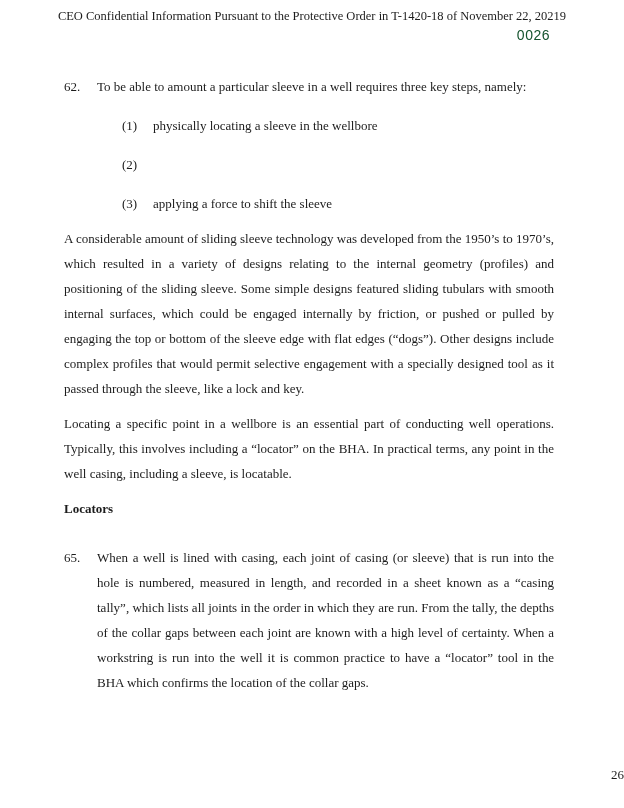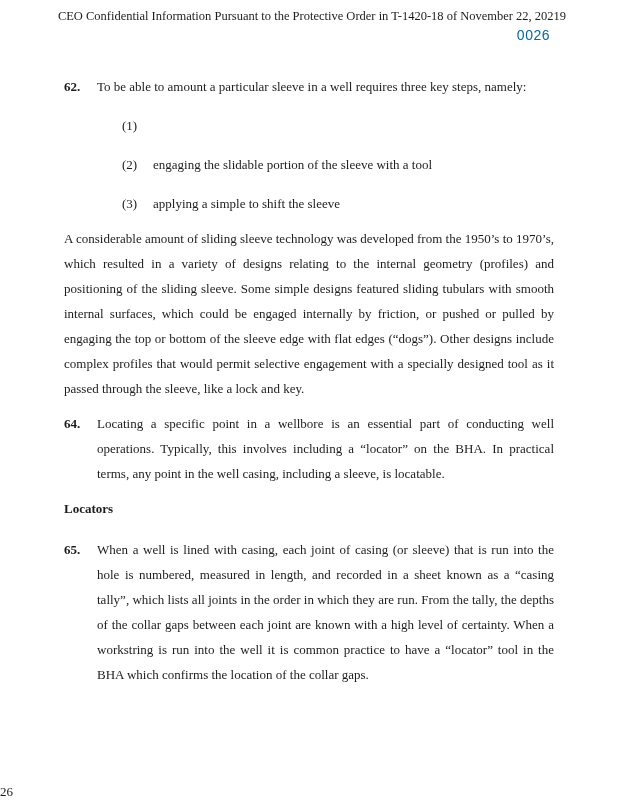--- a/index.html
+++ b/index.html
@@ -24,102 +24,100 @@
     line-height: 16px;
     color: #1c1c1c;
   }
   .bates-stamp {
     text-align: right;
     padding-right: 74px;
     margin-top: 3px;
     font-family: "Liberation Sans", sans-serif;
     font-size: 14px;
     letter-spacing: 0.5px;
-    color: #0369a1;
+    color: #14532d;
   }
   .content {
     margin: 31px 70px 0 64px;
     font-size: 13px;
     line-height: 25px;
   }
   .para {
     display: flex;
     margin: 0 0 10px 0;
   }
   .para-num {
     flex: none;
     width: 33px;
-    font-weight: bold;
   }
   .para-body {
     flex: 1;
     min-width: 0;
   }
   .para-text {
     text-align: justify;
   }
   .subitem {
     display: flex;
     margin-top: 14px;
     padding-left: 25px;
   }
   .subitem-label {
     flex: none;
     width: 31px;
   }
   .section-heading {
     font-weight: bold;
-    margin: 4px 0 16px 0;
+    margin: 4px 0 24px 0;
   }
   .page-footer {
     position: absolute;
     left: 0;
     right: 0;
-    top: 784px;
-    text-align: left;
+    top: 767px;
+    text-align: right;
     font-size: 13px;
   }
 </style>
 </head>
 <body>
 
 <div class="page">
 
   <div class="doc-header">CEO Confidential Information Pursuant to the Protective Order in T-1420-18 of November 22, 20219</div>
 
   <div class="bates-stamp">0026</div>
 
   <div class="content">
 
     <div class="para">
       <span class="para-num">62.</span>
       <div class="para-body">
         <div class="para-text">To be able to amount a particular sleeve in a well requires three key steps, namely:</div>
         <div class="subitem">
           <span class="subitem-label">(1)</span>
+          <span>physically locating a sleeve in the wellbore</span>
         </div>
         <div class="subitem">
           <span class="subitem-label">(2)</span>
-          <span>engaging the slidable portion of the sleeve with a tool</span>
         </div>
         <div class="subitem">
           <span class="subitem-label">(3)</span>
-          <span>applying a simple to shift the sleeve</span>
+          <span>applying a force to shift the sleeve</span>
         </div>
       </div>
     </div>
 
     <div class="para">
       <div class="para-body">
         <div class="para-text">A considerable amount of sliding sleeve technology was developed from the 1950’s to 1970’s, which resulted in a variety of designs relating to the internal geometry (profiles) and positioning of the sliding sleeve.  Some simple designs featured sliding tubulars with smooth internal surfaces, which could be engaged internally by friction, or pushed or pulled by engaging the top or bottom of the sleeve edge with flat edges (“dogs”).  Other designs include complex profiles that would permit selective engagement with a specially designed tool as it passed through the sleeve, like a lock and key.</div>
       </div>
     </div>
 
     <div class="para">
-      <span class="para-num">64.</span>
       <div class="para-body">
         <div class="para-text">Locating a specific point in a wellbore is an essential part of conducting well operations. Typically, this involves including a “locator” on the BHA. In practical terms, any point in the well casing, including a sleeve, is locatable.</div>
       </div>
     </div>
 
     <div class="section-heading">Locators</div>
 
     <div class="para">
       <span class="para-num">65.</span>
       <div class="para-body">

